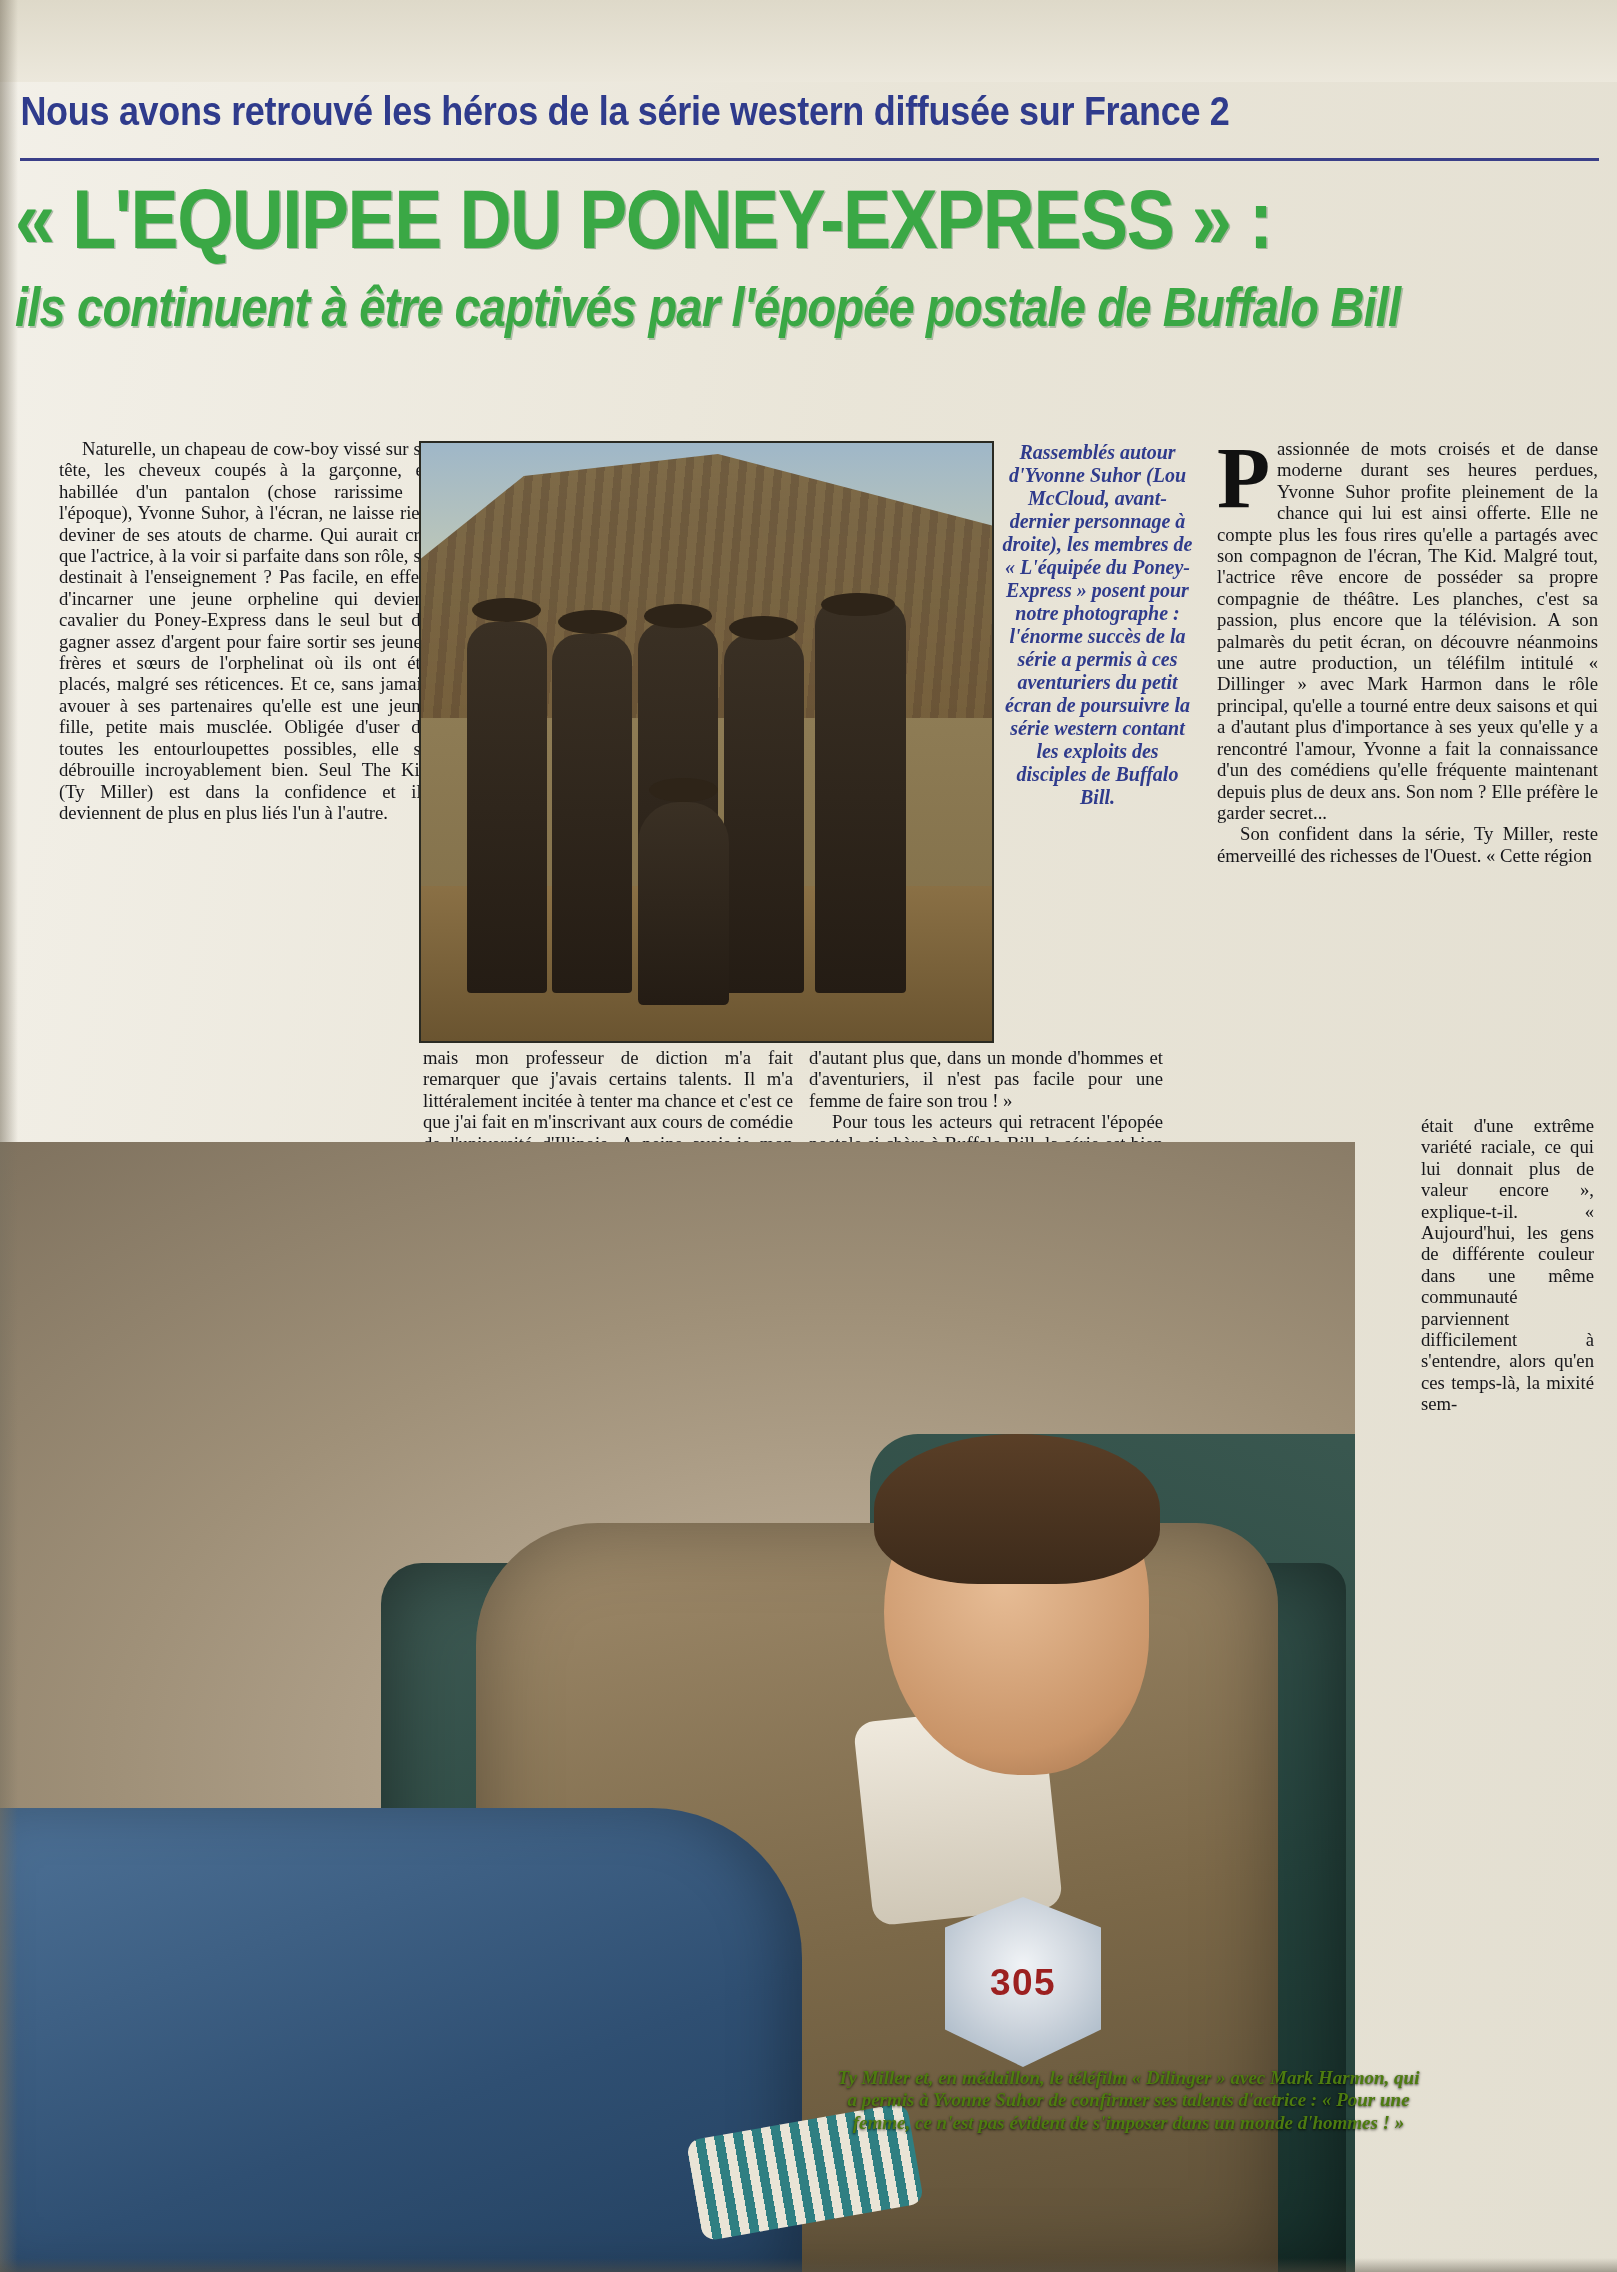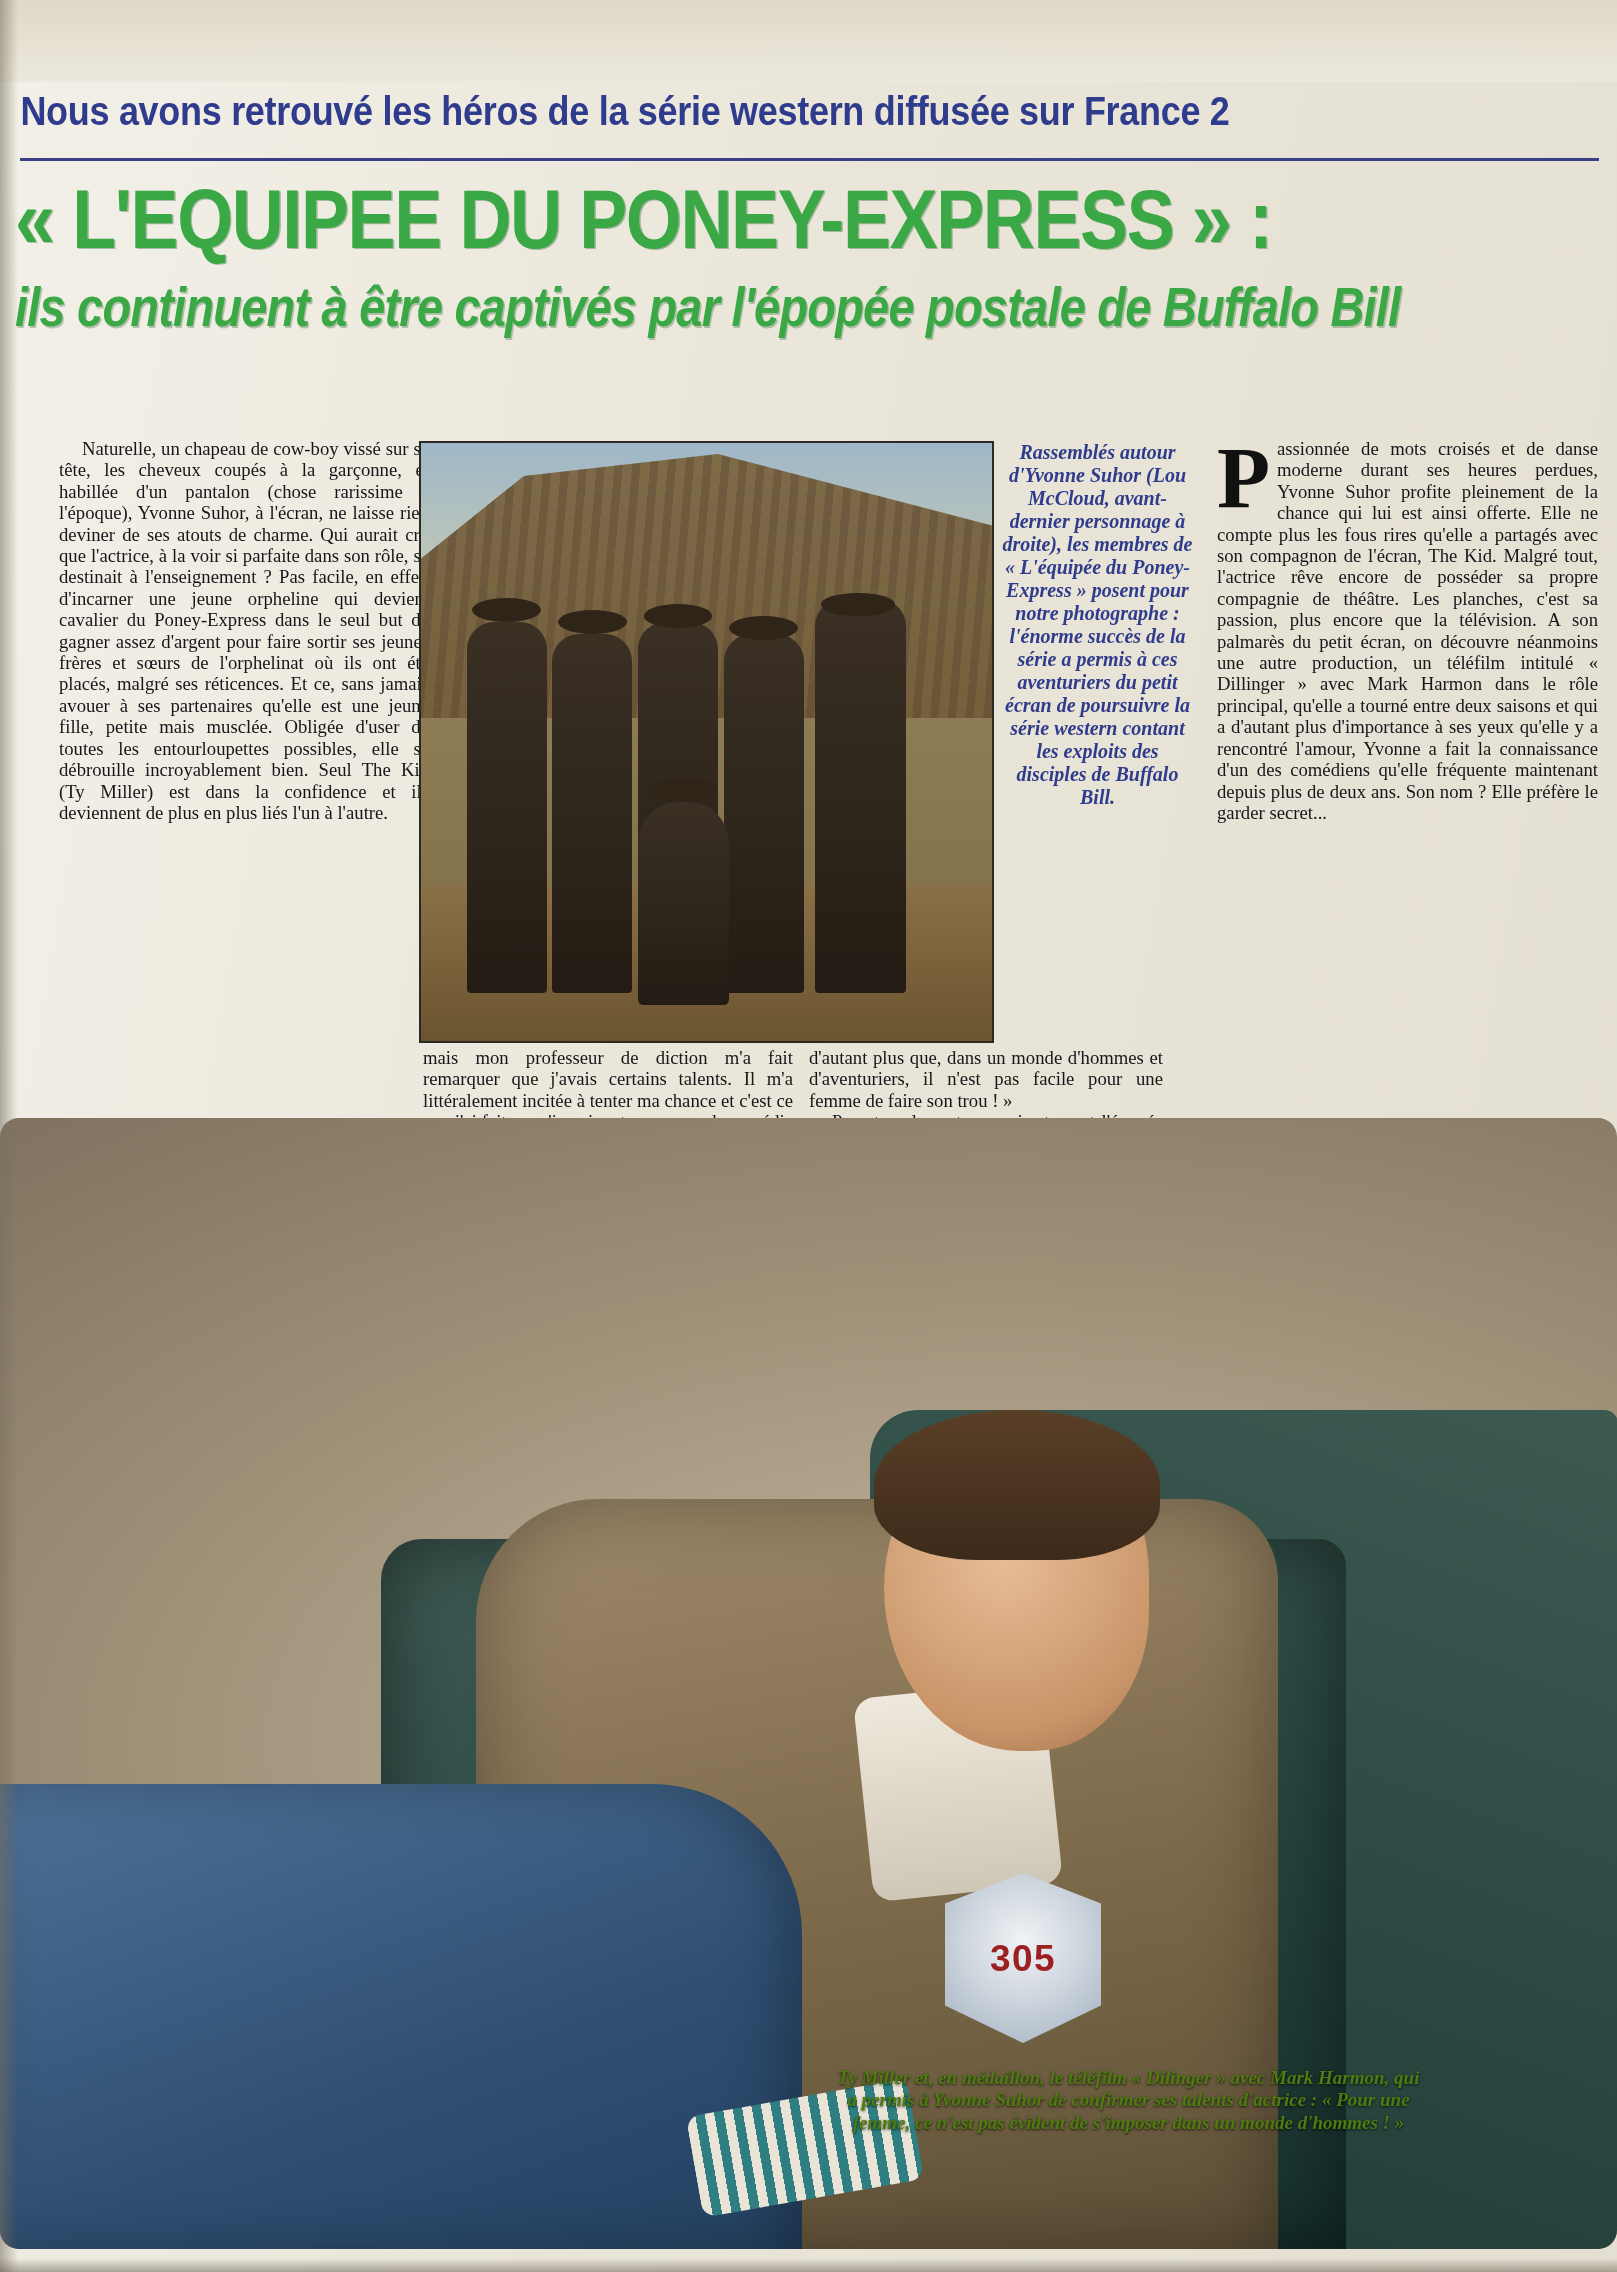--- a/index.html
+++ b/index.html
@@ -154,23 +154,22 @@
     position:absolute; left:50%; top:20%; width:34%; height:76%;
     background:linear-gradient(180deg,#d8d4c8 0%, #b9b4a6 30%, #8b8780 100%);
     border-radius:35px 35px 0 0;
   }
   .photo-medallion .hat2 {
     position:absolute; left:25%; top:9%; width:26%; height:7%;
     background:#1d1d1b; border-radius:50%;
   }
 
   .photo-main {
-    position:absolute; left:0px; top:1118px; width:1617px; height:1131px;
+    position:absolute; left:0px; top:1142px; width:1355px; height:1131px;
     overflow:hidden;
-    border-radius:19px;
   }
   .pm-bg {
     position:absolute; inset:0;
     background:radial-gradient(120% 90% at 62% 55%, #c8b9a4 0%, #9f9078 45%, #6d6150 100%);
   }
   .pm-chair {
     position:absolute; left:381px; top:421px; width:965px; height:714px;
     background:linear-gradient(160deg,#3f5b54,#24423c 60%,#16302b);
     border-radius:41px 27px 0 0;
     box-shadow:inset 0 0 82px rgba(0,0,0,0.5);
@@ -313,20 +312,21 @@
     <div class="hat" style="left:40%; top:56%; width:12%; height:4%;"></div>
   </div>
 
   <div class="caption-cast">Rassemblés autour d'Yvonne Suhor (Lou McCloud, avant-dernier personnage à droite), les membres de « L'équipée du Poney-Express » posent pour notre photographe : l'énorme succès de la série a permis à ces aventuriers du petit écran de poursuivre la série western contant les exploits des disciples de Buffalo Bill.</div>
 
   <div class="col" id="col4">
     <p style="text-indent:0;">
       <span class="dropcap">P</span>
       <span>assionnée de mots croisés et de danse moderne durant ses heures perdues, Yvonne Suhor profite pleinement de la chance qui lui est ainsi offerte. Elle ne compte plus les fous rires qu'elle a partagés avec son compagnon de l'écran, The Kid. Malgré tout, l'actrice rêve encore de posséder sa propre compagnie de théâtre. Les planches, c'est sa passion, plus encore que la télévision. A son palmarès du petit écran, on découvre néanmoins une autre production, un téléfilm intitulé « Dillinger » avec Mark Harmon dans le rôle principal, qu'elle a tourné entre deux saisons et qui a d'autant plus d'importance à ses yeux qu'elle y a rencontré l'amour, Yvonne a fait la connaissance d'un des comédiens qu'elle fréquente maintenant depuis plus de deux ans. Son nom ? Elle préfère le garder secret...</span>
     </p>
+    <p>Son confident dans la série, Ty Miller, reste émerveillé des richesses de l'Ouest. « Cette région</p>
   </div>
 
   <div class="col" id="col5">
     <p style="text-indent:0;">était d'une extrême variété raciale, ce qui lui donnait plus de valeur encore », explique-t-il. « Aujourd'hui, les gens de différente couleur dans une même communauté parviennent difficilement à s'entendre, alors qu'en ces temps-là, la mixité sem-</p>
   </div>
 
   <div class="photo-medallion">
     <div class="car"></div>
     <div class="man"></div>
     <div class="hat2"></div>

